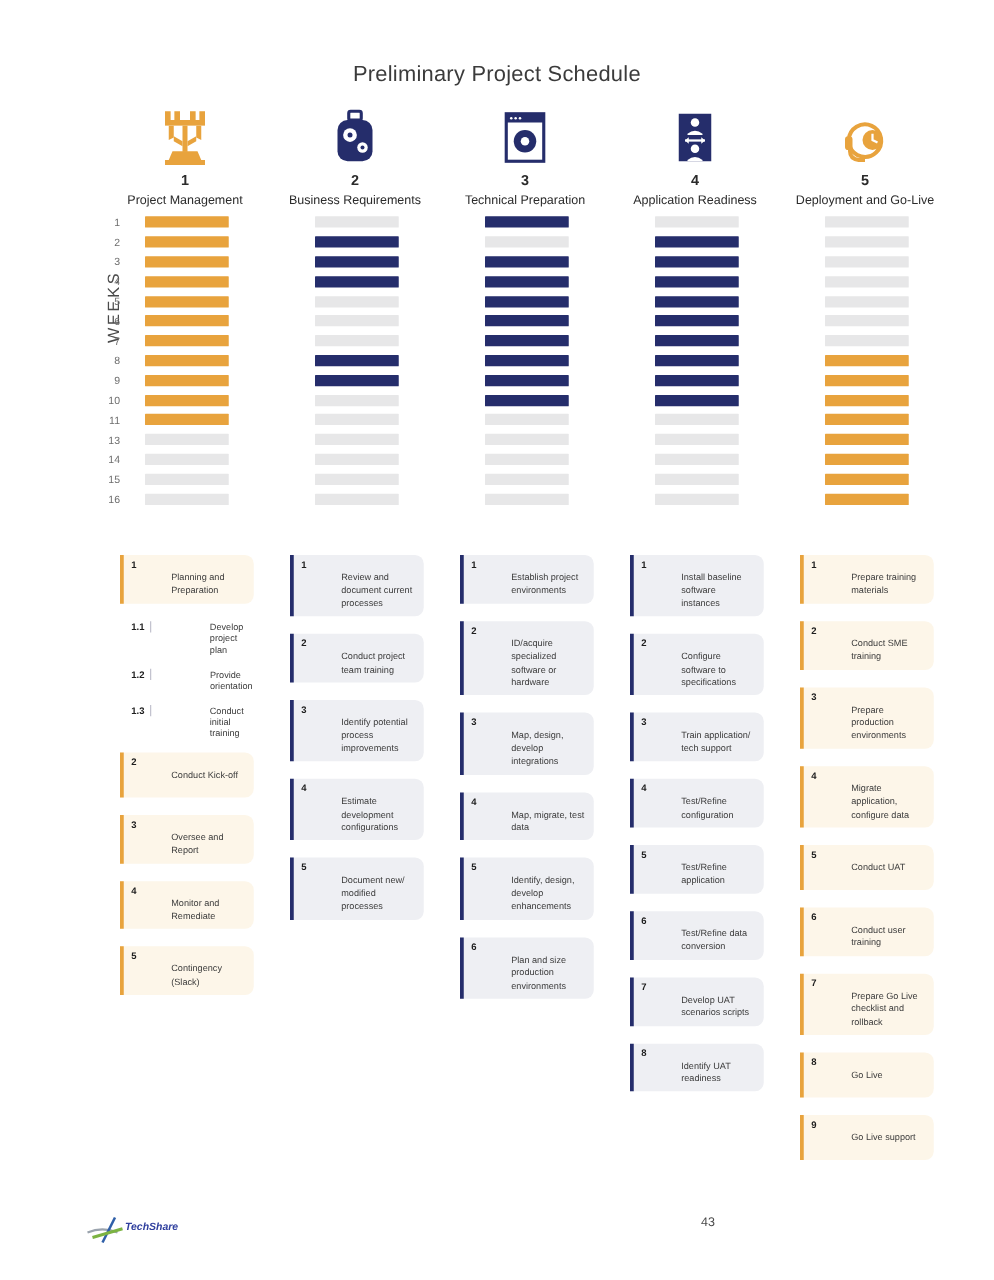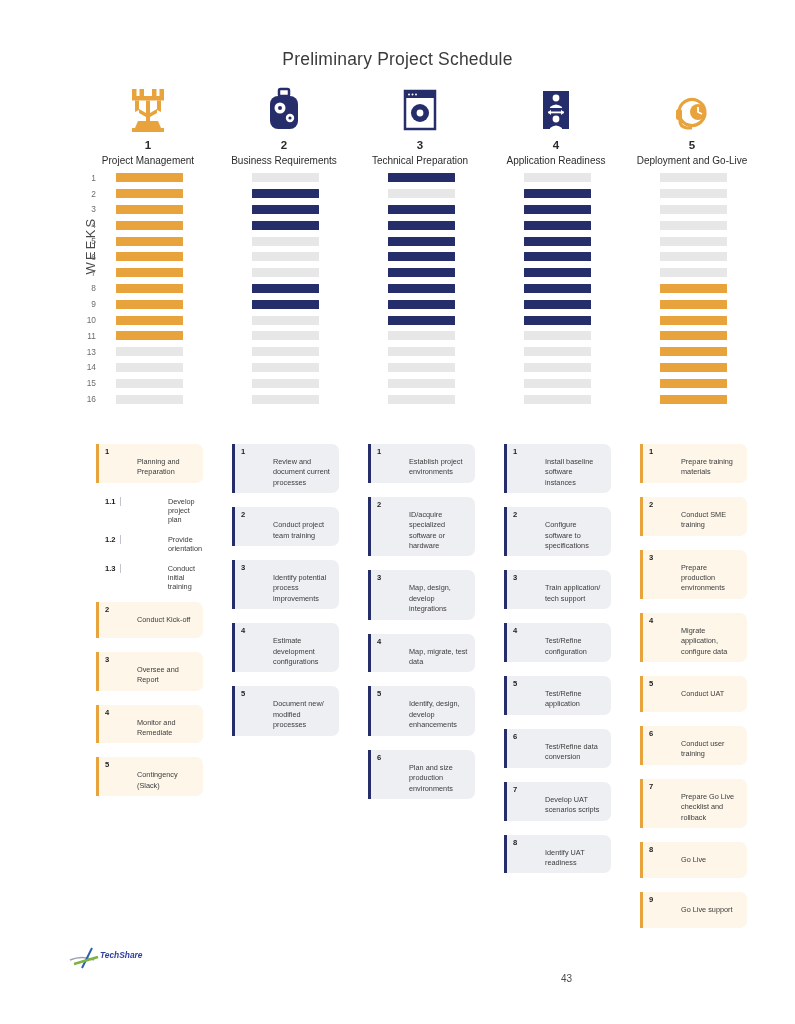--- a/index.html
+++ b/index.html
@@ -163,21 +163,21 @@
   }
   .sub-text {
     font-size: 7.3px;
     color: #3c3c3c;
     padding-left: 42px;
   }
 
   
   .footer-logo {
     position: absolute;
-    left: 68px; top: 946px;
+    left: 68px; top: 972px;
     width: 90px; height: 26px;
   }
   .page-num {
     position: absolute;
     right: 56px; top: 973px;
     font-size: 10px;
     color: #4a4a4a;
   }
 </style>
 </head>

